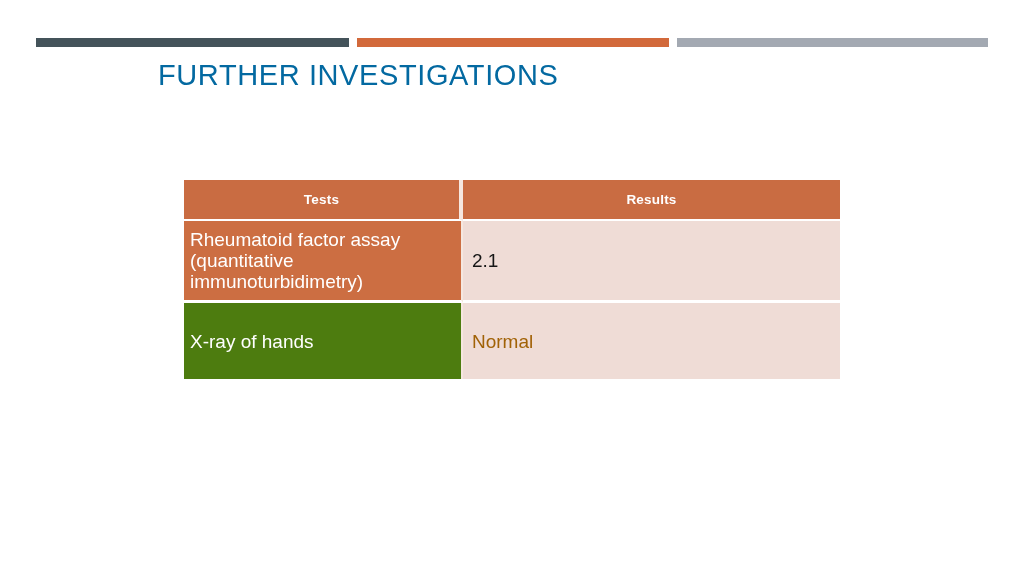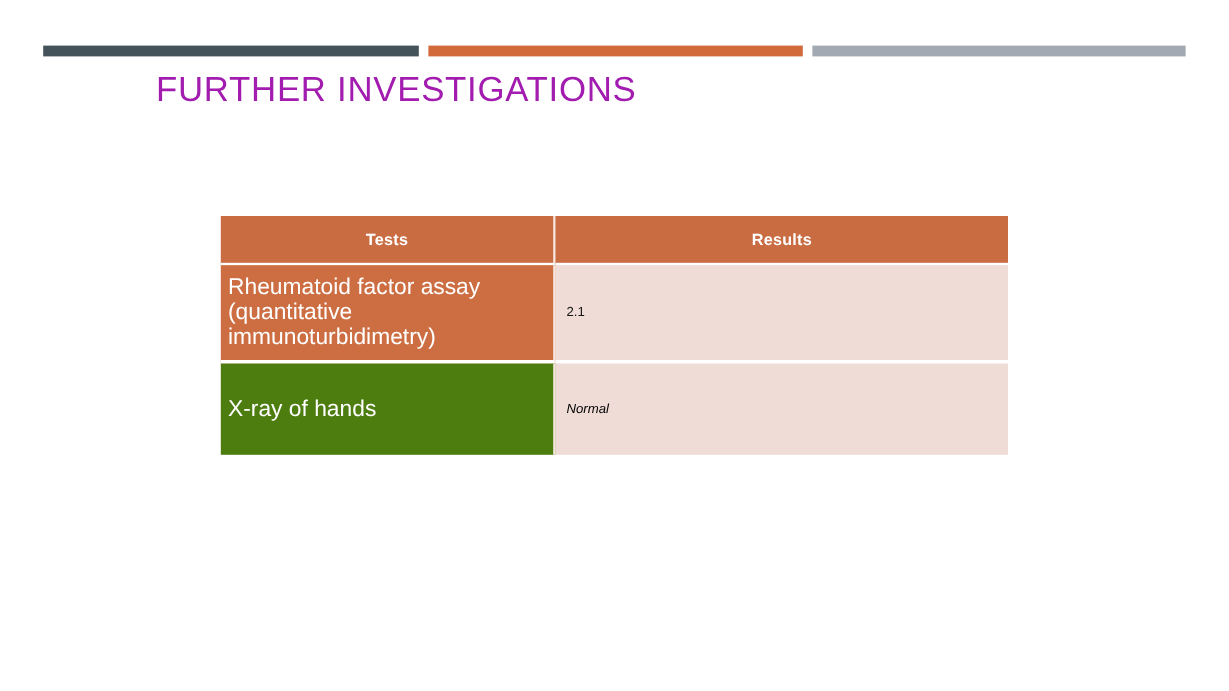--- a/index.html
+++ b/index.html
@@ -84,78 +84,78 @@
     text-align: center;
     vertical-align: middle;
     color: #ffffff;
     font-size: 13.5px;
     font-weight: bold;
     letter-spacing: 0.2px;
     padding: 0 6px;
     border-bottom: 2px solid #ffffff;
   }
   thead th.th-test {
-    border-right: 2px solid #14532d;
+    border-right: 4px solid #14532d;
   }
 
   tbody td {
     vertical-align: middle;
     padding: 8px 12px 8px 8px;
     border-bottom: 3px solid #ffffff;
   }
   tbody td.cell-test {
     color: #ffffff;
     font-size: 19px;
     font-weight: normal;
     line-height: 21px;
     padding-left: 6px;
     border-right: 2px solid #f6e7df;
   }
   tbody td.cell-result {
     color: #161616;
-    font-size: 11px;
+    font-size: 19px;
     font-weight: 400;
     line-height: 21px;
     padding-left: 9px;
   }
   tbody tr.row-0 td { height: 60px; }
   tbody tr.row-1 td { height: 60px; }
   tbody tr.row-2 td { height: 60px; border-bottom: none; }
 </style>
 </head>
 <body>
 
 <div class="slide" style="background: rgb(255, 255, 255);">
 
   <div class="deco-bars">
     <div class="deco-bar dark" style="background: rgb(68, 83, 90);"></div>
     <div class="deco-bar orange" style="background: rgb(210, 105, 59);"></div>
     <div class="deco-bar grey" style="background: rgb(163, 169, 178);"></div>
   </div>
 
-  <div class="slide-title" style="color: #a21caf;">FURTHER INVESTIGATIONS</div>
+  <div class="slide-title" style="color: #0369a1; margin-left: 28px;">FURTHER INVESTIGATIONS</div>
 
   <div class="table-wrap">
     <table class="data-table">
       <colgroup>
         <col class="col-test">
         <col class="col-result">
       </colgroup>
       <thead>
         <tr>
           <th class="th-test" style="background: rgb(201, 108, 66); color: rgb(255, 255, 255); border-right-color: rgb(246, 231, 223);">Tests</th>
           <th class="th-result" style="background: rgb(201, 108, 66); color: #ffffff;">Results</th>
         </tr>
       </thead>
       <tbody>
         <tr class="row-0">
           <td class="cell-test" style="background: rgb(204, 110, 66); border-right-color: rgb(246, 231, 223);">Rheumatoid factor assay (quantitative immunoturbidimetry)</td>
           <td class="cell-result" style="background: rgb(239, 220, 214); color: rgb(22, 22, 22);">2.1</td>
         </tr>
         <tr class="row-2">
           <td class="cell-test" style="background: #4d7c0f; border-right-color: rgb(246, 231, 223);">X-ray of hands</td>
-          <td class="cell-result" style="background: rgb(239, 220, 214); color: #000000; font-style: italic;">Normal</td>
+          <td class="cell-result" style="background: rgb(239, 220, 214); color: #a16207;">Normal</td>
         </tr>
       </tbody>
     </table>
   </div>
 
 </div>
 
 </body></html>

